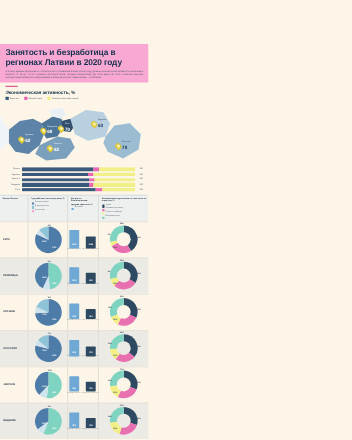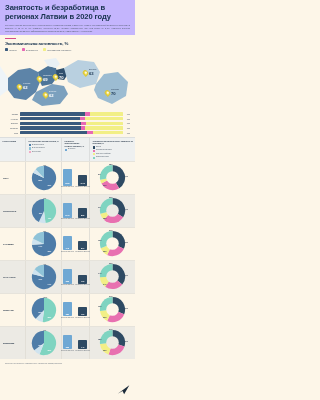--- a/index.html
+++ b/index.html
@@ -6,21 +6,21 @@
   html,body { width:135px; height:400px; }
   body {
     font-family:"Liberation Sans", sans-serif;
     background:#fdf6e8;
     overflow:hidden;
     position:relative;
   }
   .page { width:135px; height:400px; position:relative; background:#fdf6e8; }
 
   
-  .header { padding:4px 5px 2px 5px; background:#c4b5fd; }
+  .header { padding:4px 5px 2px 5px; background:#f9a8d4;margin-top:40px; }
   .title {
     font-size:7.6px; font-weight:bold; color:#16314d;
     line-height:1.18; letter-spacing:-0.1px;
   }
   .subtitle {
     margin-top:2.5px; font-size:2.05px; color:#4d5a68;
     line-height:1.45; text-align:justify;
   }
 
   

